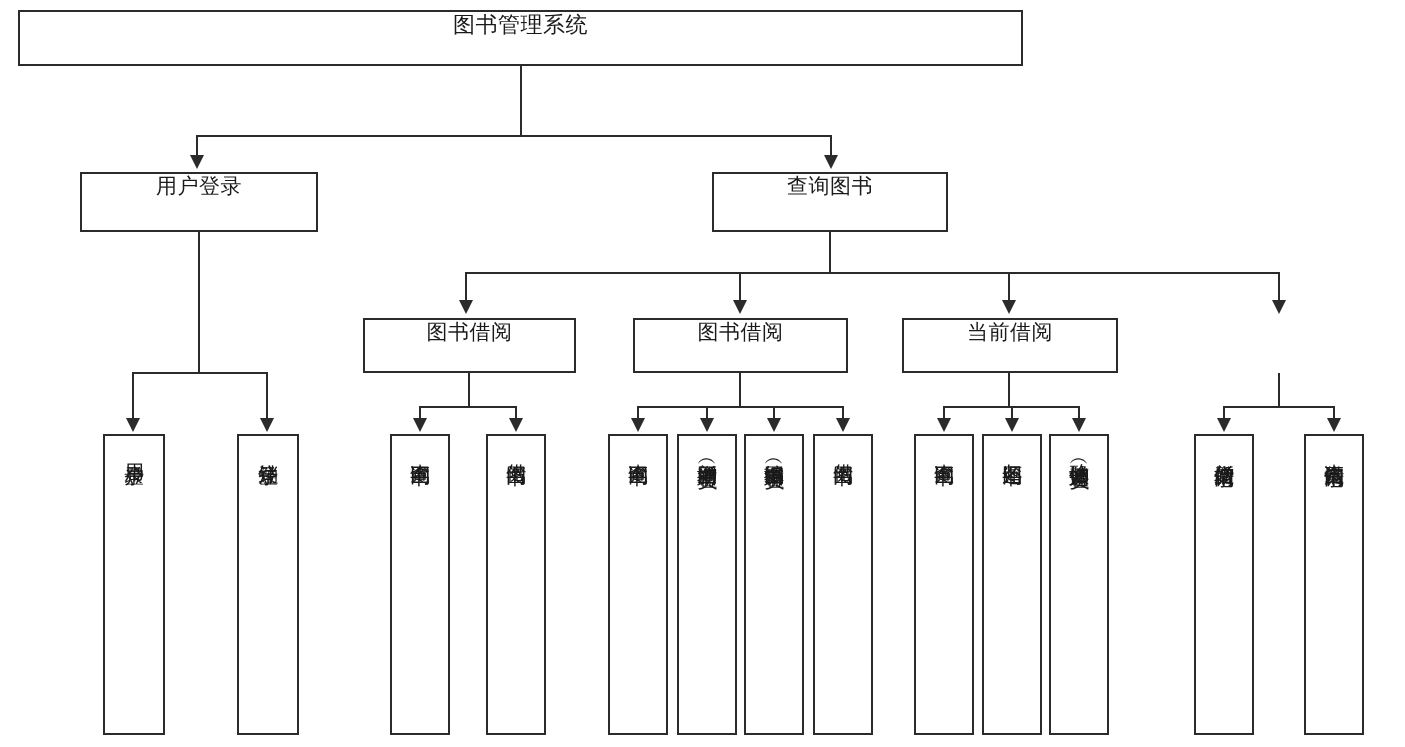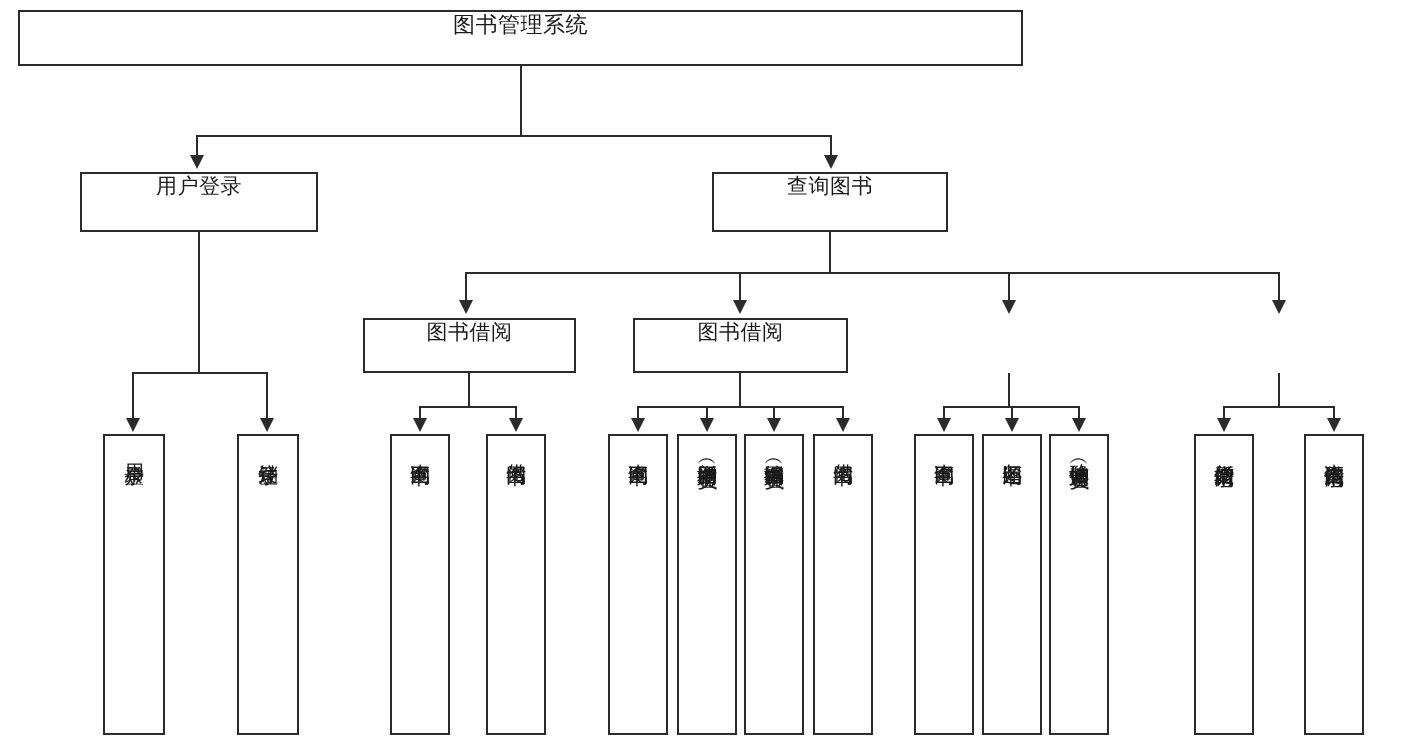--- a/index.html
+++ b/index.html
@@ -119,20 +119,23 @@
   <div class="arrow" style="left:1002px; top:300px;"></div>
   <div class="ln vline" style="left:1278px; top:272px; height:30px;"></div>
   <div class="arrow" style="left:1272px; top:300px;"></div>
 
   <div class="node h" style="left:363px; top:318px; width:213px; height:55px;">
     <span>图书借阅</span>
   </div>
   <div class="node h" style="left:633px; top:318px; width:215px; height:55px;">
     <span>图书借阅</span>
   </div>
+  <div class="node h" style="left:902px; top:318px; width:216px; height:55px;">
+    <span>当前借阅</span>
+  </div>
 
   <div class="ln vline" style="left:468px; top:373px; height:34px;"></div>
   <div class="ln hline" style="left:419px; top:406px; width:98px;"></div>
   <div class="ln vline" style="left:419px; top:406px; height:14px;"></div>
   <div class="arrow" style="left:413px; top:418px;"></div>
   <div class="ln vline" style="left:515px; top:406px; height:14px;"></div>
   <div class="arrow" style="left:509px; top:418px;"></div>
 
   <div class="ln vline" style="left:739px; top:373px; height:34px;"></div>
   <div class="ln hline" style="left:637px; top:406px; width:207px;"></div>

